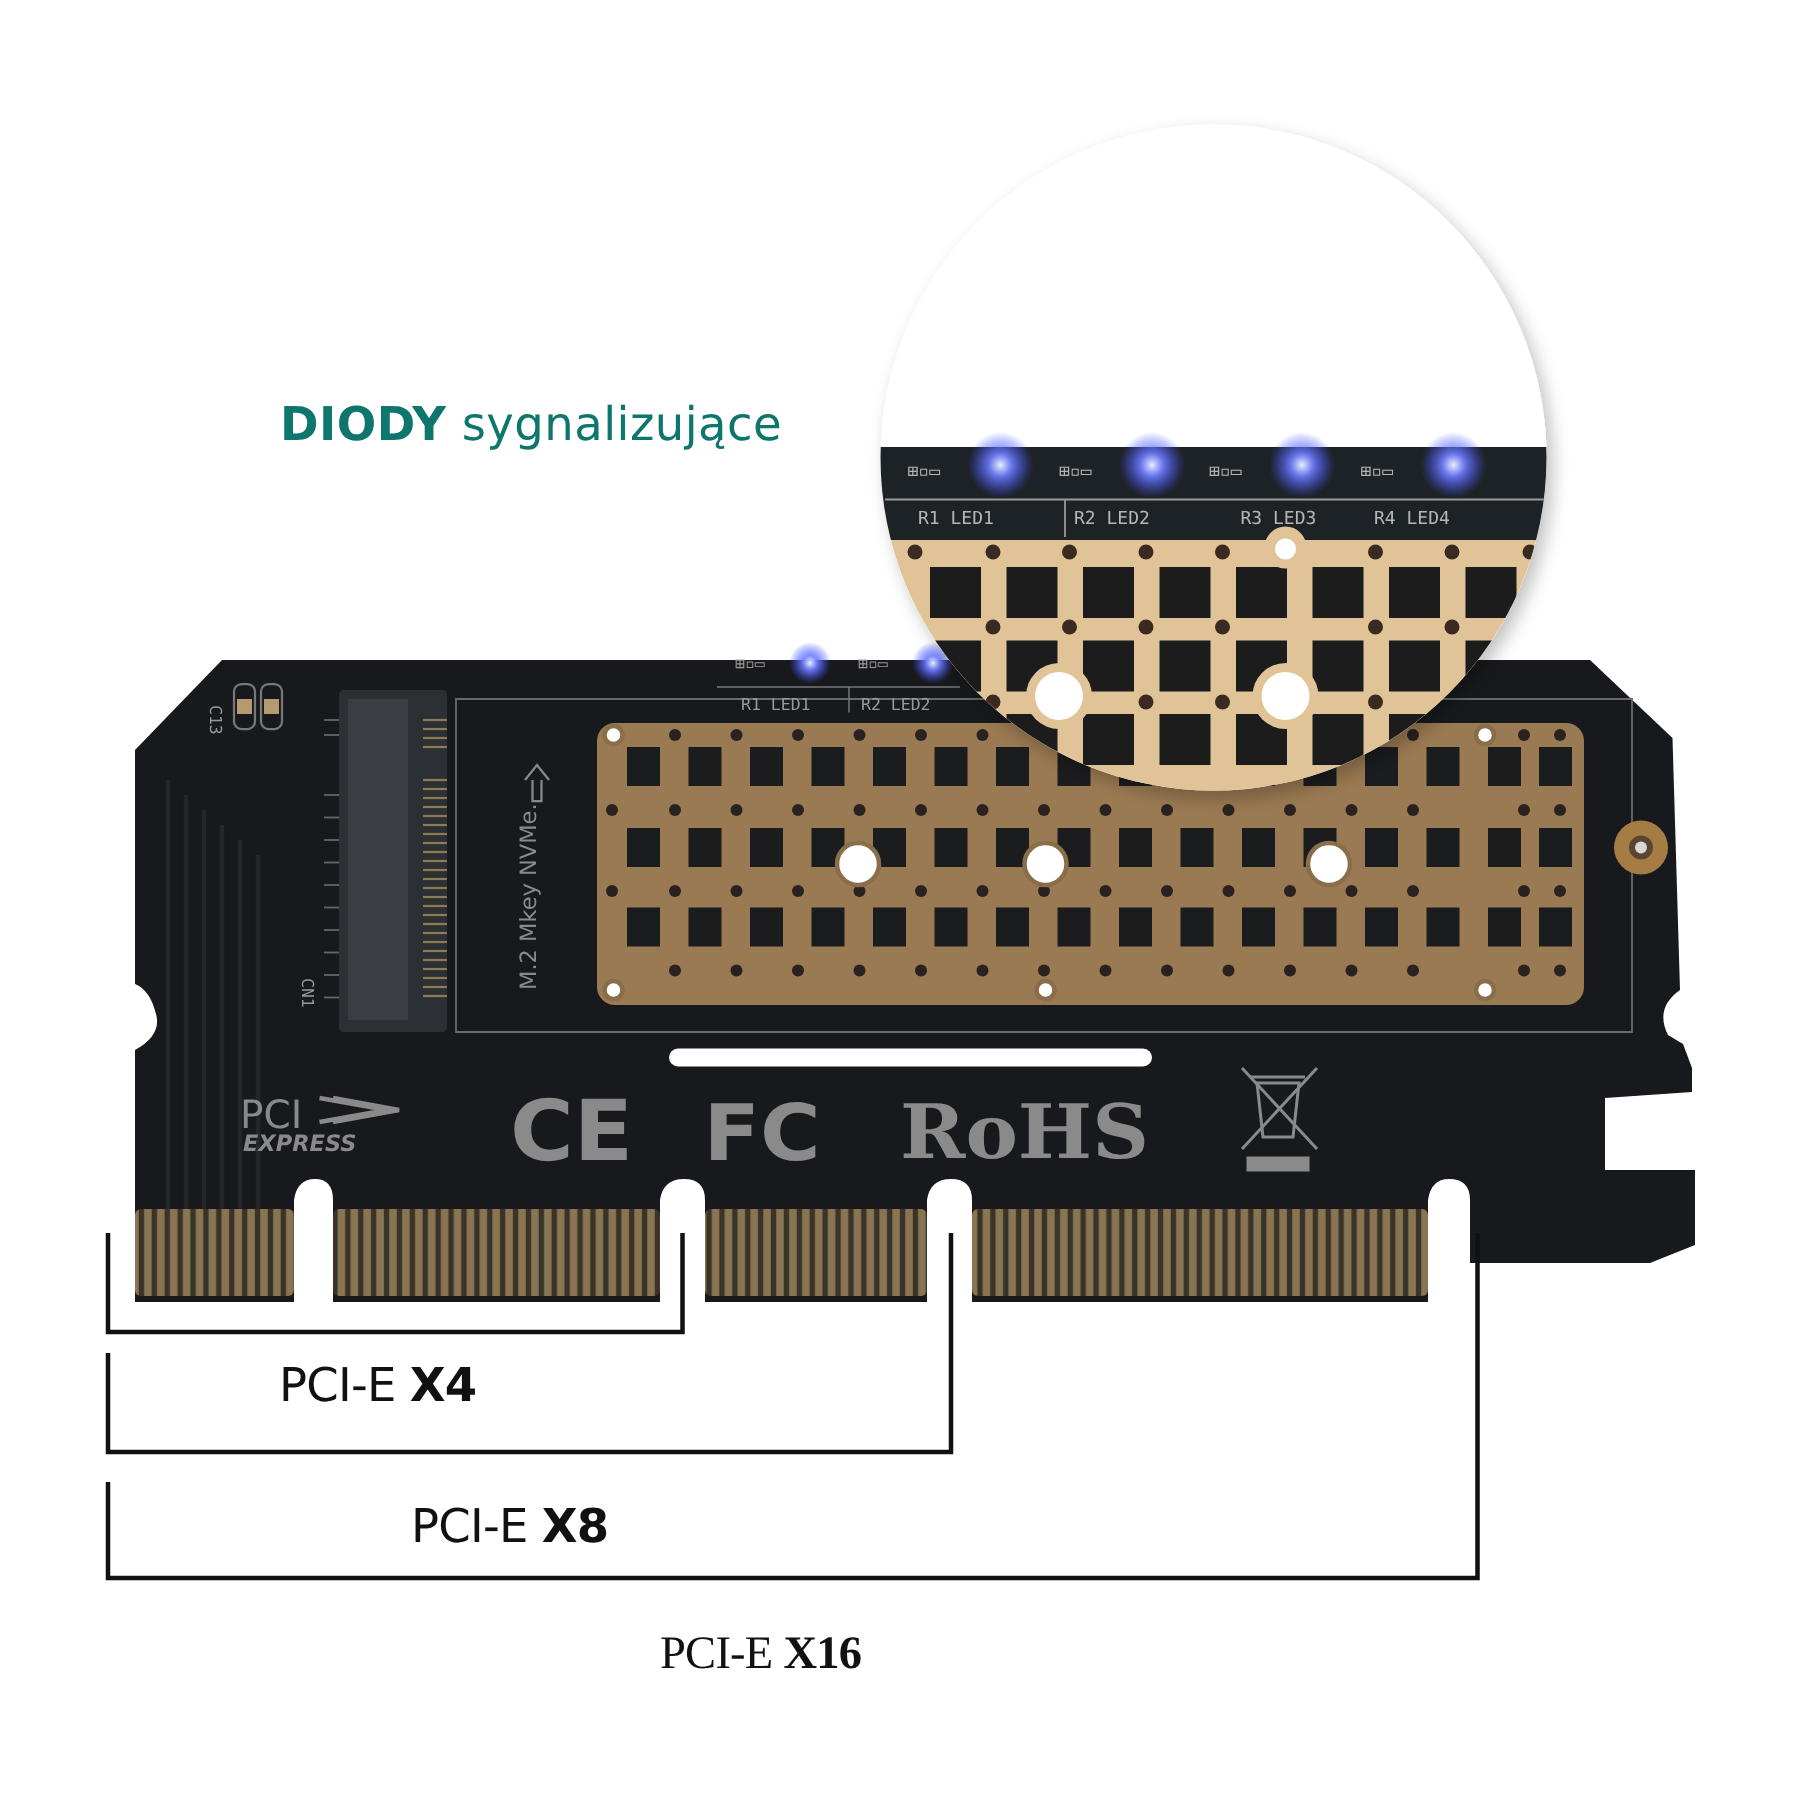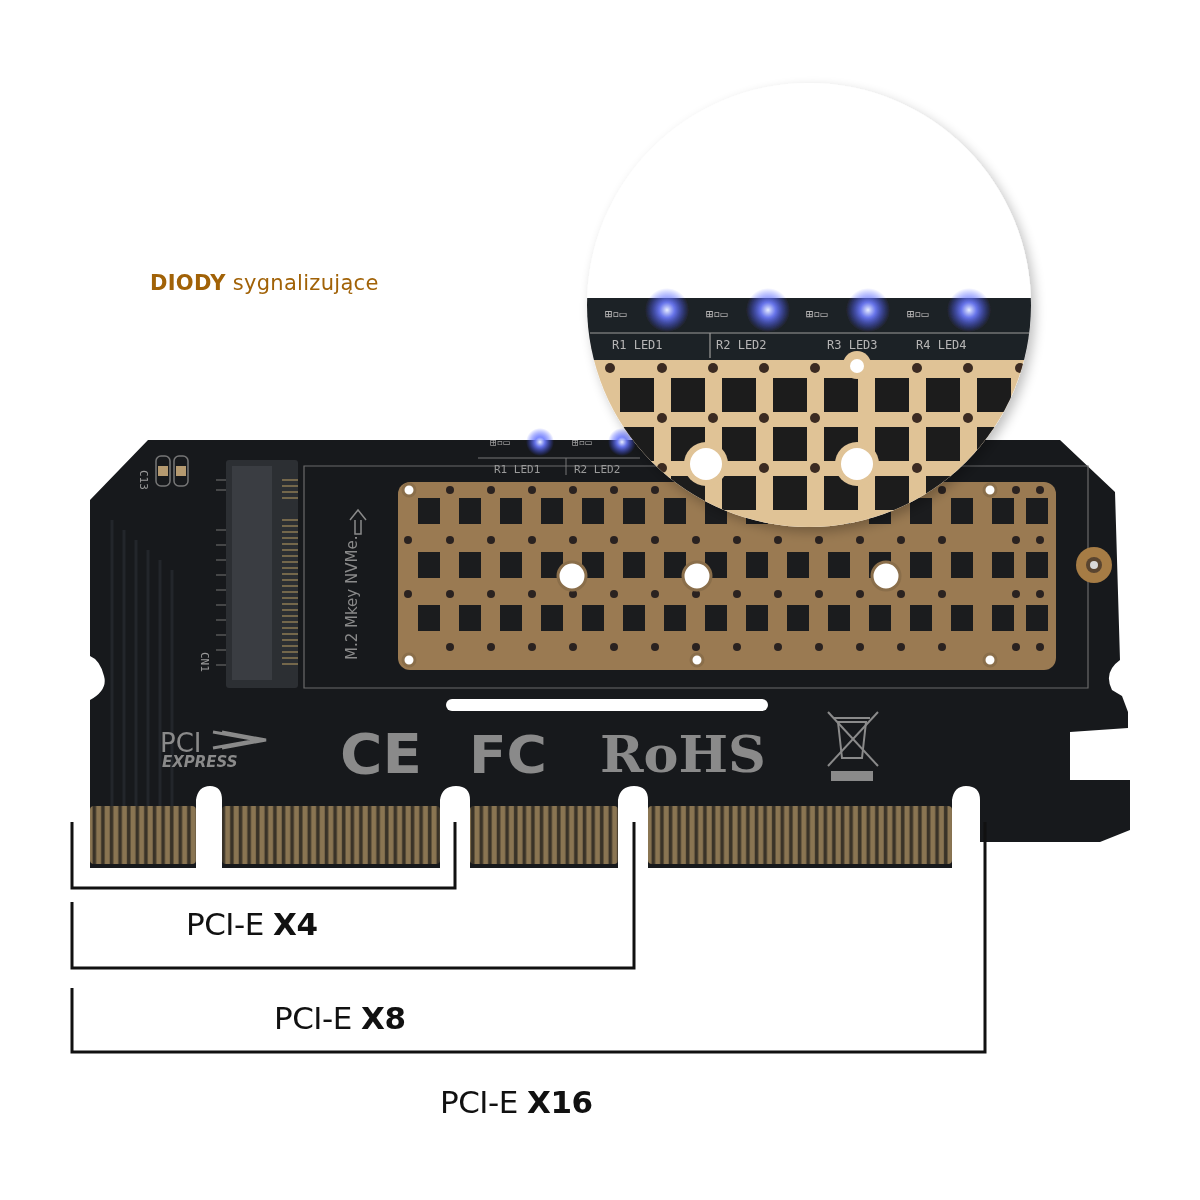--- a/index.html
+++ b/index.html
@@ -1,25 +1,25 @@
 <!DOCTYPE html>
 <html><head>
 <meta charset="utf-8">
 <style>
   html, body { margin: 0; padding: 0; background: #ffffff; }
   #stage { position: relative; width: 1200px; height: 1200px; overflow: hidden; background: #ffffff; font-family: "DejaVu Sans", "Liberation Sans", sans-serif; }
   svg { position: absolute; left: 0; top: 0; }
-  .callout { position: absolute; text-align: left; color: #a16207; font-size: 21px; line-height: 38px; letter-spacing: 0.3px; }
+  .callout { position: absolute; text-align: center; color: #0f766e; font-size: 31px; line-height: 38px; letter-spacing: 0.3px; }
   .callout .bold { font-weight: bold; }
   .callout-1 { left: 150px; top: 264px; width: 408px; }
   .label { position: absolute; color: #111; font-size: 31px; letter-spacing: -0.5px; white-space: nowrap; }
   .label .bold { font-weight: bold; }
   .lbl-x4 { left: 186px; top: 906px; }
   .lbl-x8 { left: 274px; top: 1000px; }
-  .lbl-x16 { left: 440px; top: 1084px; }
+  .lbl-x16 { left: 440px; top: 1084px; font-family: Liberation Serif, serif; }
   .pcb-text { font-family: "DejaVu Sans", sans-serif; fill: #8a8a8a; }
   .silk { font-family: "DejaVu Sans Mono", monospace; fill: #9a9a9a; font-size: 11px; }
   .silk-big { font-family: "DejaVu Sans Mono", monospace; fill: #b5b5b5; font-size: 12px; }
 </style>
 </head>
 <body>
 
 <div id="stage">
 
   <svg width="1200" height="1200" viewBox="0 0 1200 1200">

